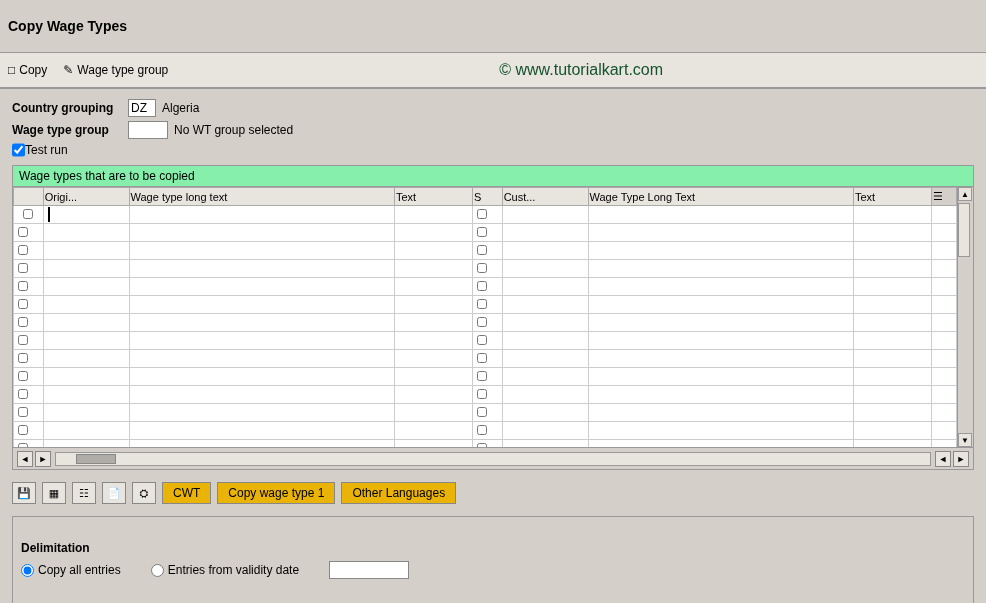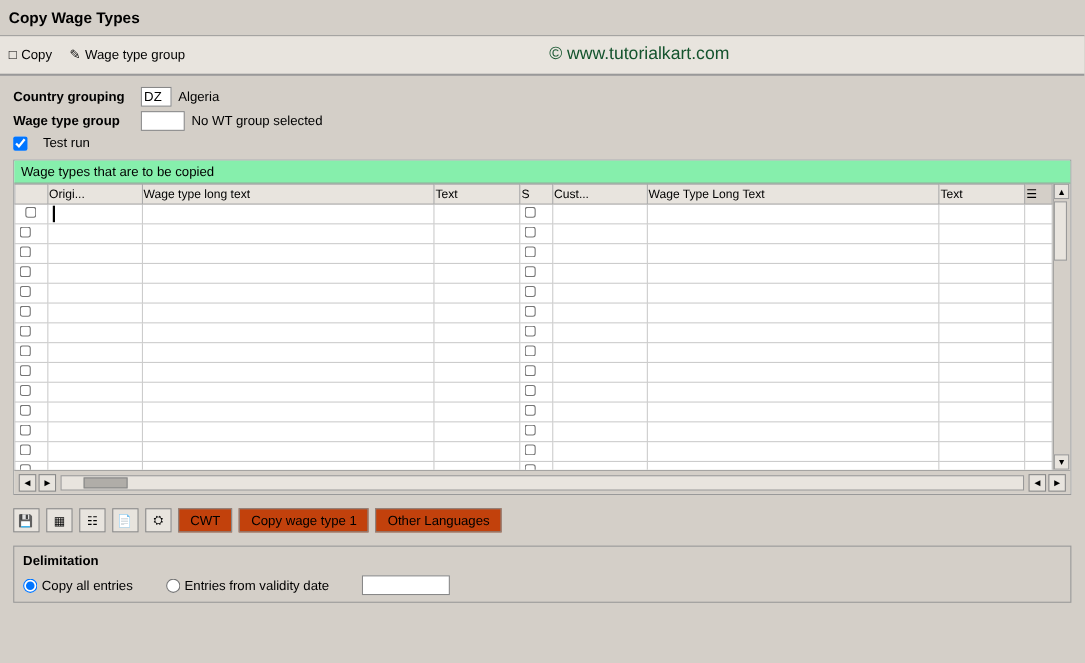--- a/index.html
+++ b/index.html
@@ -13,21 +13,21 @@
     }
     .window {
       width: 986px;
       height: 603px;
       display: flex;
       flex-direction: column;
     }
     
     .title-bar {
       background: #d4cfc8;
-      padding: 8px 8px;
+      padding: 18px 8px;
       font-size: 14px;
       font-weight: bold;
       color: #000;
       border-bottom: 1px solid #999;
     }
     
     .toolbar {
       background: #e8e4de;
       border-bottom: 2px solid #999;
       padding: 4px 8px;
@@ -86,22 +86,21 @@
       background: #fff;
       font-size: 12px;
       padding: 1px 2px;
     }
     .form-value {
       font-size: 12px;
       color: #000;
     }
     .checkbox-row {
       display: flex;
-      align-items: center;
-      gap: 14px;
+      gap: 0;
       margin-bottom: 8px;
     }
     
     .table-section {
       border: 1px solid #999;
       background: #fff;
       margin-bottom: 8px;
     }
     .table-title {
       background: #86efac;
@@ -215,32 +214,32 @@
       background: #e8e4de;
       cursor: pointer;
       display: flex;
       align-items: center;
       justify-content: center;
       font-size: 11px;
     }
     .action-btn {
       height: 22px;
       border: 1px solid #888;
-      background: #c2410c;
+      background: #eab308;
       cursor: pointer;
       padding: 0 10px;
       font-size: 12px;
       display: flex;
       align-items: center;
     }
     
     .delimitation-section {
       border: 1px solid #999;
       background: #d4cfc8;
-      padding: 6px 8px;
+      padding: 24px 8px;
     }
     .delimitation-title {
       font-size: 12px;
       font-weight: bold;
       margin-bottom: 6px;
       color: #000;
     }
     .radio-row {
       display: flex;
       align-items: center;

